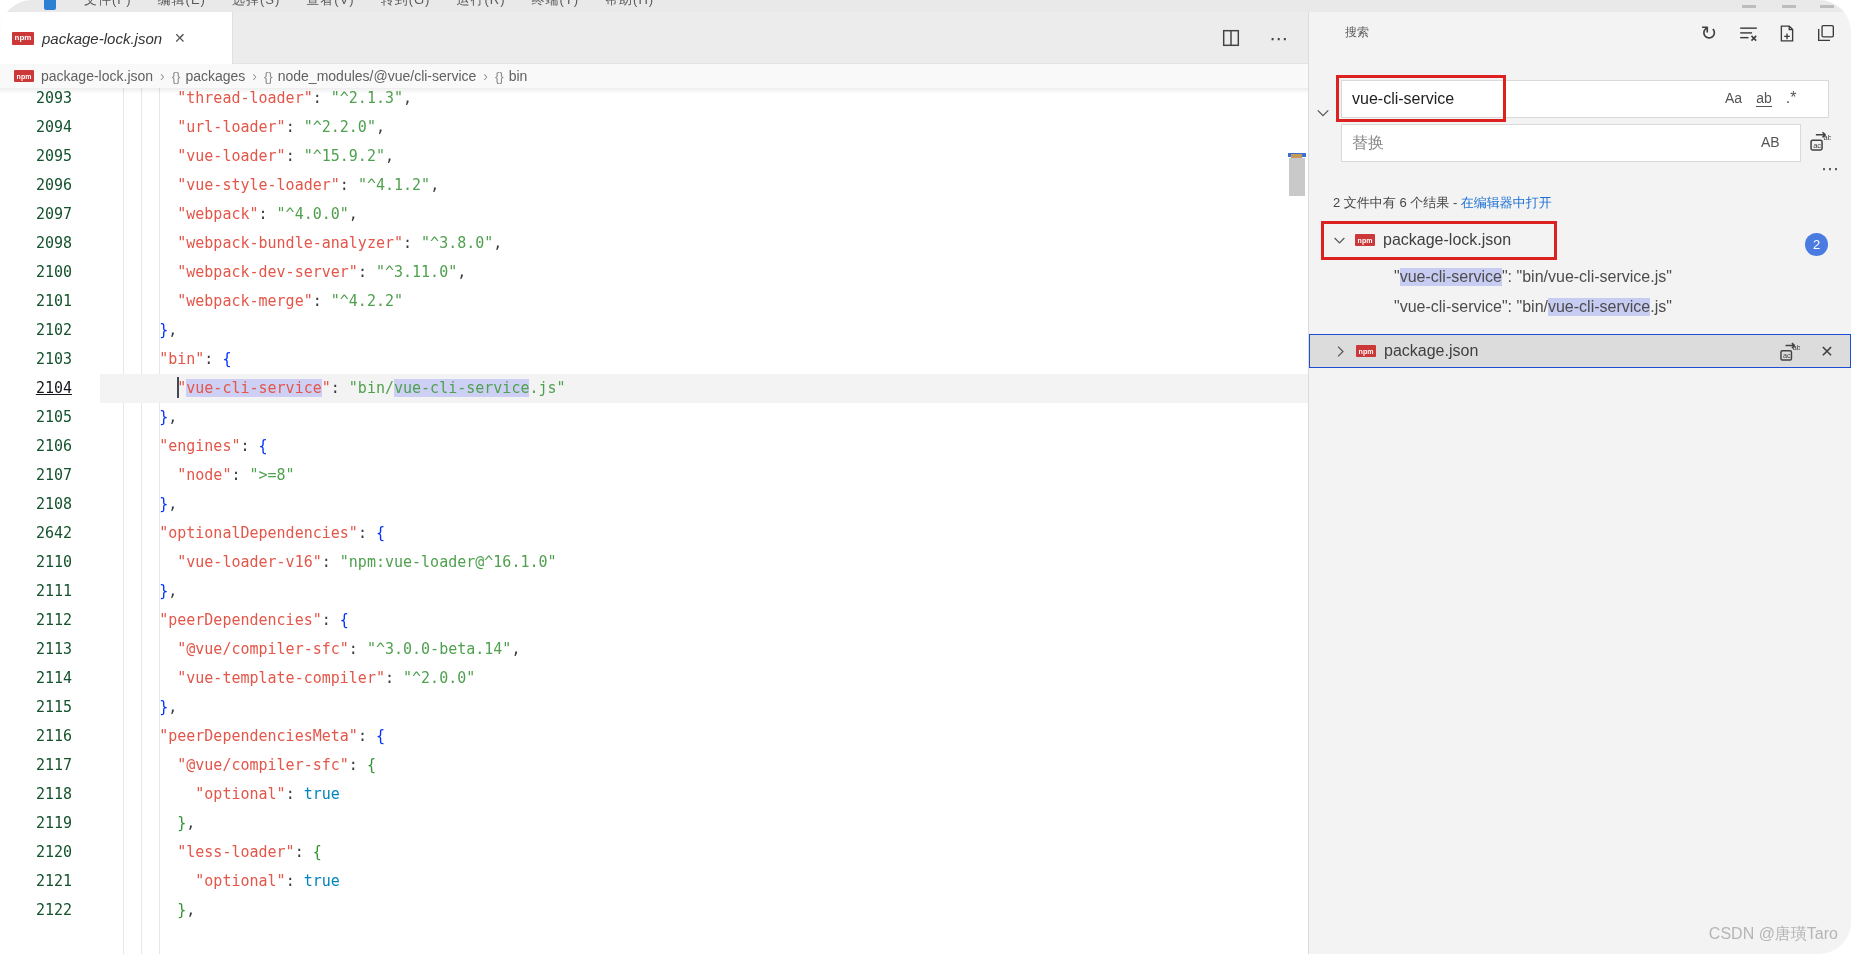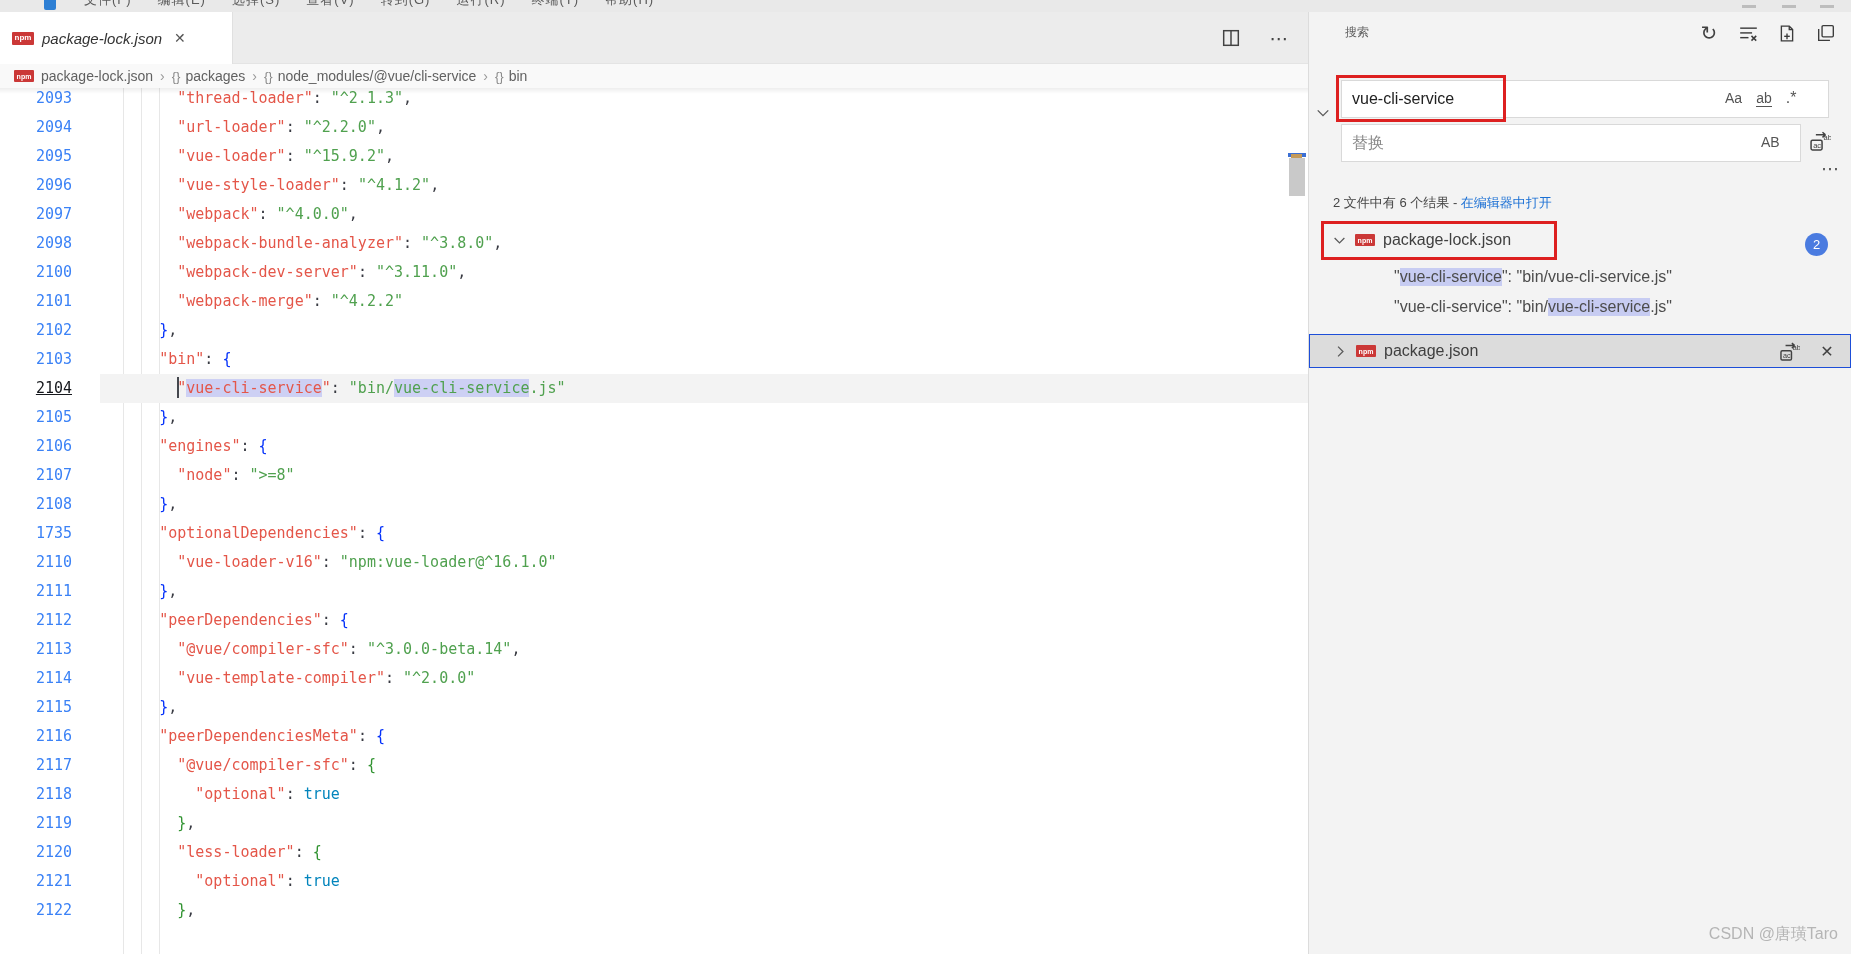--- a/index.html
+++ b/index.html
@@ -1,20 +1,21 @@
 <!DOCTYPE html>
 <html><head>
 <meta charset="utf-8">
 <style>
   html,body{margin:0;padding:0;background:#ffffff;}
   *{box-sizing:border-box;}
   #app{
     position:relative;width:1851px;height:954px;overflow:hidden;
     font-family:"Liberation Sans","DejaVu Sans",sans-serif;
     background:#ffffff;
+    border-radius:32px;
   }
   
   #titlestrip{position:absolute;left:0;top:0;width:1851px;height:12px;background:#e9e9e9;overflow:hidden;}
   #titlestrip .logo-frag{position:absolute;left:44px;top:-2px;width:12px;height:12px;background:#2d7fd4;border-radius:2px;}
   #titlestrip .menus{position:absolute;left:84px;top:-9px;color:#5a5a5a;font-size:13px;letter-spacing:1px;white-space:nowrap;}
   #titlestrip .menus span{margin-right:26px;}
   #titlestrip .frag{position:absolute;top:5px;height:3px;background:#bdbdbd;}
   
   #tabbar{position:absolute;left:0;top:12px;width:1308px;height:52px;background:#ececec;border-bottom:1px solid #e4e4e4;}
   .tab{position:absolute;left:0;top:0;width:233px;height:52px;background:#ffffff;border-right:1px solid #e0e0e0;display:flex;align-items:center;padding:0 12px;}
@@ -33,21 +34,21 @@
   #breadcrumb .bc-sep{color:#9a9a9a;margin:0 7px;font-size:14px;}
   #breadcrumb .bc-braces{color:#8a8a8a;margin-right:5px;font-size:13px;}
   #breadcrumb .npm-ico-sm{margin-right:7px;}
   
   #editor{position:absolute;left:0;top:88px;width:1308px;height:866px;background:#ffffff;overflow:hidden;}
   #editor .scroll-shadow{position:absolute;left:0;top:0;width:100%;height:6px;background:linear-gradient(to bottom,rgba(0,0,0,0.07),rgba(0,0,0,0));z-index:5;}
   #guides{position:absolute;left:0;top:0;width:100%;height:100%;z-index:0;}
   #guides .g{position:absolute;top:0;bottom:0;width:1px;background:#e7e7e7;}
   #lines{position:relative;margin-top:-4px;z-index:1;}
   .row{display:flex;height:29px;line-height:29px;font-family:"DejaVu Sans Mono","Liberation Mono",monospace;font-size:15px;white-space:pre;}
-  .row .num{width:72px;flex:none;text-align:right;color:#3b82f6;font-size:15px;user-select:none;}
+  .row .num{width:72px;flex:none;text-align:right;color:#14532d;font-size:15px;user-select:none;}
   .row .code{padding-left:33px;white-space:pre;}
   .row.cl{background:linear-gradient(to right,rgba(0,0,0,0) 100px,#f3f3f3 100px);}
   .row.cl .num{color:#15171c;text-decoration:underline;}
   .tk-key{color:#e45649;}
   .tk-punc{color:#383a42;}
   .tk-str{color:#50a14f;}
   .tk-bool{color:#0184bc;}
   .tk-brb{color:#0431fa;}
   .tk-brg{color:#319331;}
   .tk-khl{color:#e45649;background:#cdd0f4;}
@@ -164,21 +165,21 @@
         <div class="row"><span class="num">2098</span><span class="code"><span class="tk-ws">        </span><span class="tk-key">"webpack-bundle-analyzer"</span><span class="tk-punc">: </span><span class="tk-str">"^3.8.0"</span><span class="tk-punc">,</span></span></div>
         <div class="row"><span class="num">2100</span><span class="code"><span class="tk-ws">        </span><span class="tk-key">"webpack-dev-server"</span><span class="tk-punc">: </span><span class="tk-str">"^3.11.0"</span><span class="tk-punc">,</span></span></div>
         <div class="row"><span class="num">2101</span><span class="code"><span class="tk-ws">        </span><span class="tk-key">"webpack-merge"</span><span class="tk-punc">: </span><span class="tk-str">"^4.2.2"</span></span></div>
         <div class="row"><span class="num">2102</span><span class="code"><span class="tk-ws">      </span><span class="tk-brb">}</span><span class="tk-punc">,</span></span></div>
         <div class="row"><span class="num">2103</span><span class="code"><span class="tk-ws">      </span><span class="tk-key">"bin"</span><span class="tk-punc">: </span><span class="tk-brb">{</span></span></div>
         <div class="row cl"><span class="num">2104</span><span class="code"><span class="tk-ws">        </span><span class="tk-cur"></span><span class="tk-key">"</span><span class="tk-khl">vue-cli-service</span><span class="tk-key">"</span><span class="tk-punc">: </span><span class="tk-str">"bin/</span><span class="tk-shl">vue-cli-service</span><span class="tk-str">.js"</span></span></div>
         <div class="row"><span class="num">2105</span><span class="code"><span class="tk-ws">      </span><span class="tk-brb">}</span><span class="tk-punc">,</span></span></div>
         <div class="row"><span class="num">2106</span><span class="code"><span class="tk-ws">      </span><span class="tk-key">"engines"</span><span class="tk-punc">: </span><span class="tk-brb">{</span></span></div>
         <div class="row"><span class="num">2107</span><span class="code"><span class="tk-ws">        </span><span class="tk-key">"node"</span><span class="tk-punc">: </span><span class="tk-str">"&gt;=8"</span></span></div>
         <div class="row"><span class="num">2108</span><span class="code"><span class="tk-ws">      </span><span class="tk-brb">}</span><span class="tk-punc">,</span></span></div>
-        <div class="row"><span class="num">1735</span><span class="code"><span class="tk-ws">      </span><span class="tk-key">"optionalDependencies"</span><span class="tk-punc">: </span><span class="tk-brb">{</span></span></div>
+        <div class="row"><span class="num">2642</span><span class="code"><span class="tk-ws">      </span><span class="tk-key">"optionalDependencies"</span><span class="tk-punc">: </span><span class="tk-brb">{</span></span></div>
         <div class="row"><span class="num">2110</span><span class="code"><span class="tk-ws">        </span><span class="tk-key">"vue-loader-v16"</span><span class="tk-punc">: </span><span class="tk-str">"npm:vue-loader@^16.1.0"</span></span></div>
         <div class="row"><span class="num">2111</span><span class="code"><span class="tk-ws">      </span><span class="tk-brb">}</span><span class="tk-punc">,</span></span></div>
         <div class="row"><span class="num">2112</span><span class="code"><span class="tk-ws">      </span><span class="tk-key">"peerDependencies"</span><span class="tk-punc">: </span><span class="tk-brb">{</span></span></div>
         <div class="row"><span class="num">2113</span><span class="code"><span class="tk-ws">        </span><span class="tk-key">"@vue/compiler-sfc"</span><span class="tk-punc">: </span><span class="tk-str">"^3.0.0-beta.14"</span><span class="tk-punc">,</span></span></div>
         <div class="row"><span class="num">2114</span><span class="code"><span class="tk-ws">        </span><span class="tk-key">"vue-template-compiler"</span><span class="tk-punc">: </span><span class="tk-str">"^2.0.0"</span></span></div>
         <div class="row"><span class="num">2115</span><span class="code"><span class="tk-ws">      </span><span class="tk-brb">}</span><span class="tk-punc">,</span></span></div>
         <div class="row"><span class="num">2116</span><span class="code"><span class="tk-ws">      </span><span class="tk-key">"peerDependenciesMeta"</span><span class="tk-punc">: </span><span class="tk-brb">{</span></span></div>
         <div class="row"><span class="num">2117</span><span class="code"><span class="tk-ws">        </span><span class="tk-key">"@vue/compiler-sfc"</span><span class="tk-punc">: </span><span class="tk-brg">{</span></span></div>
         <div class="row"><span class="num">2118</span><span class="code"><span class="tk-ws">          </span><span class="tk-key">"optional"</span><span class="tk-punc">: </span><span class="tk-bool">true</span></span></div>
         <div class="row"><span class="num">2119</span><span class="code"><span class="tk-ws">        </span><span class="tk-brg">}</span><span class="tk-punc">,</span></span></div>

